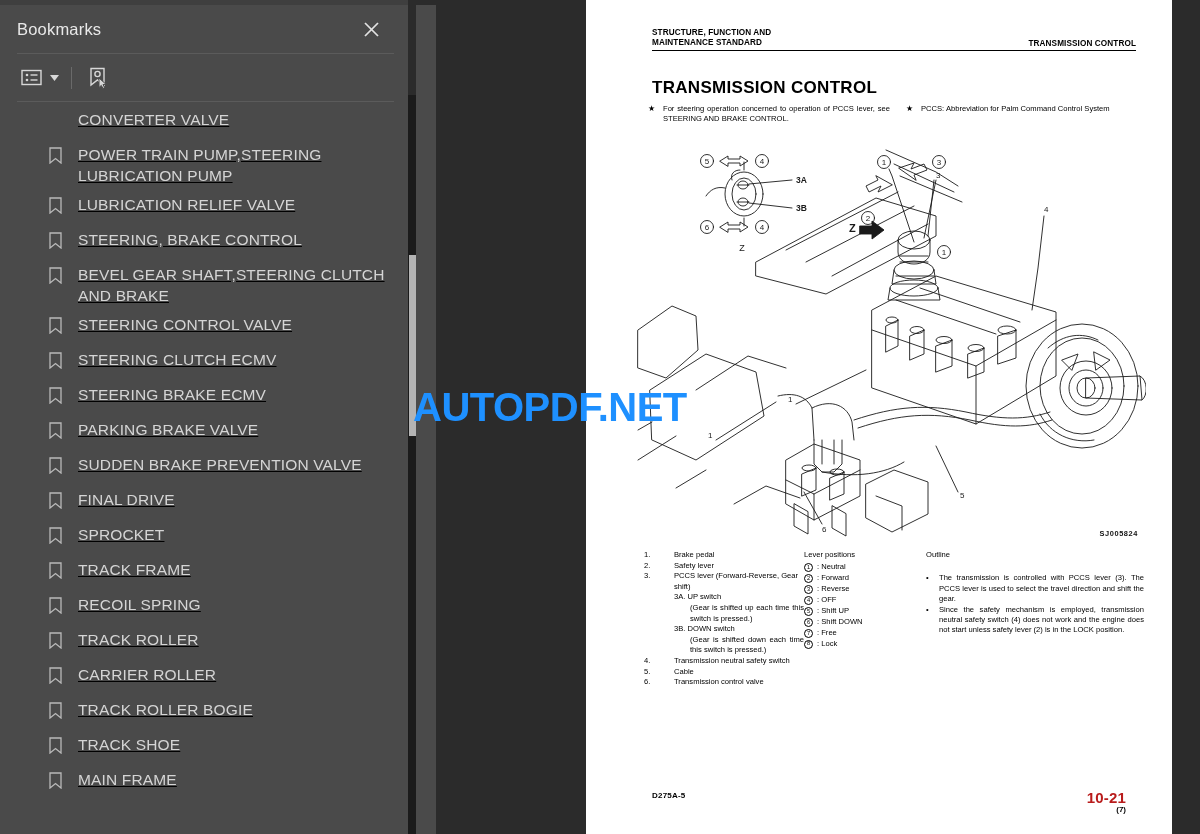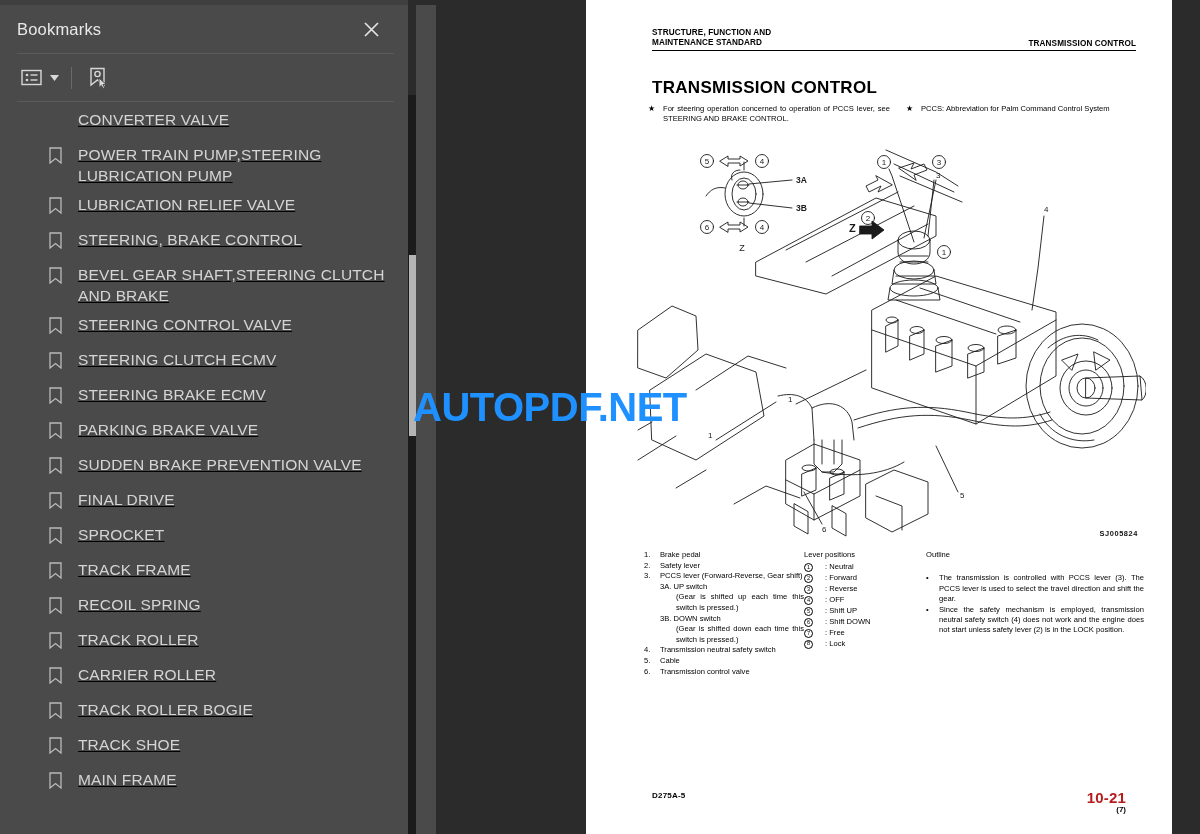--- a/index.html
+++ b/index.html
@@ -137,26 +137,26 @@
     position:absolute; right:8px; bottom:2px;
     font-size:7.4px; font-family:"Liberation Sans", sans-serif;
     letter-spacing:.6px; color:#111; font-weight:bold;text-align:right;
   }
 
   
   .legend { position:absolute; left:58px; top:550px; width:500px; display:flex; }
   .leg-nums { width:160px; font-size:7.6px; line-height:10.6px; color:#000; }
   .leg-nums .row { display:flex; }
   .leg-nums .n { width:16px; flex:0 0 16px; }
-  .leg-nums .t { flex:1; }
+  .leg-nums .t { flex:1;margin-left:14px; }
   .leg-nums .sub { padding-left:16px; }
   .leg-nums .sub2 { padding-left:32px; text-align:justify; }
   .leg-lever { width:122px; font-size:7.6px; line-height:10.9px; color:#000; }
   .leg-lever .lv-title { margin-bottom:1.5px; }
-  .leg-lever .lv-row { display:flex; align-items:center; gap:12px; }
+  .leg-lever .lv-row { display:flex; align-items:center; gap:4px; }
   .leg-lever .circ {
     width:9px; height:9px; border:0.8px solid #000; border-radius:50%;
     display:inline-flex; align-items:center; justify-content:center;
     font-size:5.6px; line-height:1; flex:0 0 9px;
   }
   .leg-outline { width:218px; font-size:7.6px; line-height:10.4px; color:#000; }
   .leg-outline .ol-title { margin-bottom:13px; }
   .leg-outline .ol-row { display:flex; gap:7px; }
   .leg-outline .bullet { flex:0 0 6px; }
   .leg-outline p { text-align:justify; }

